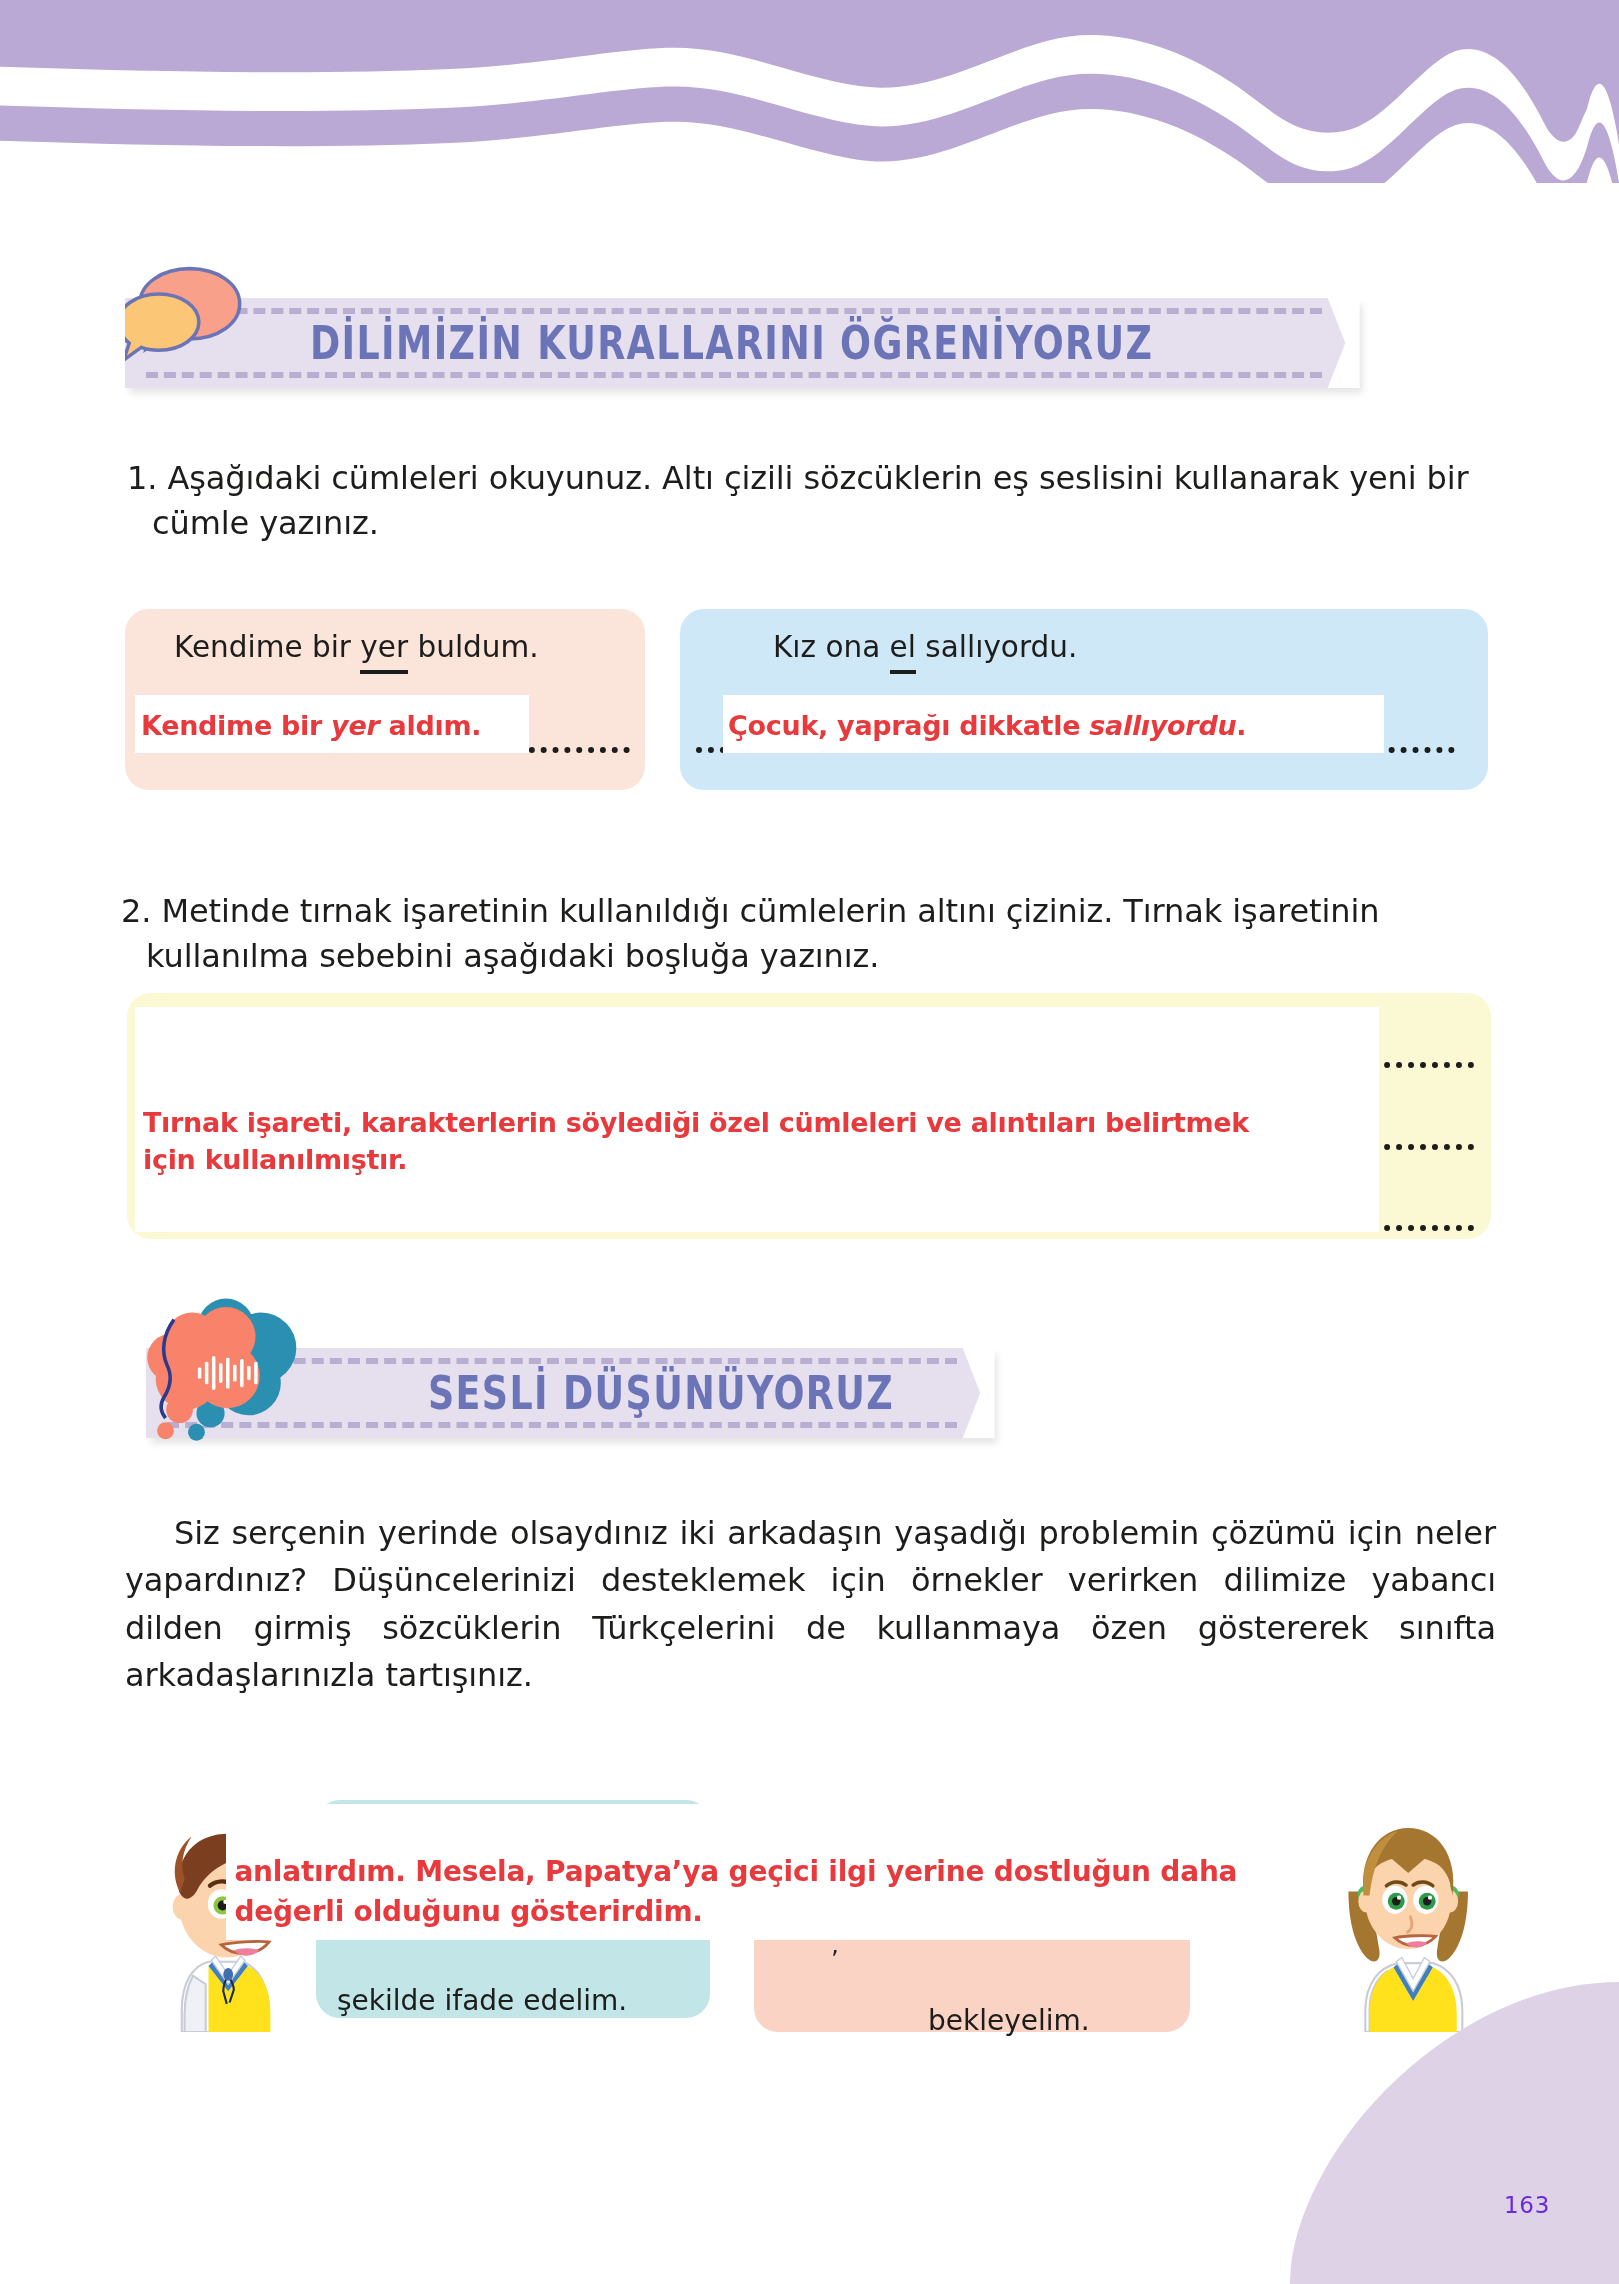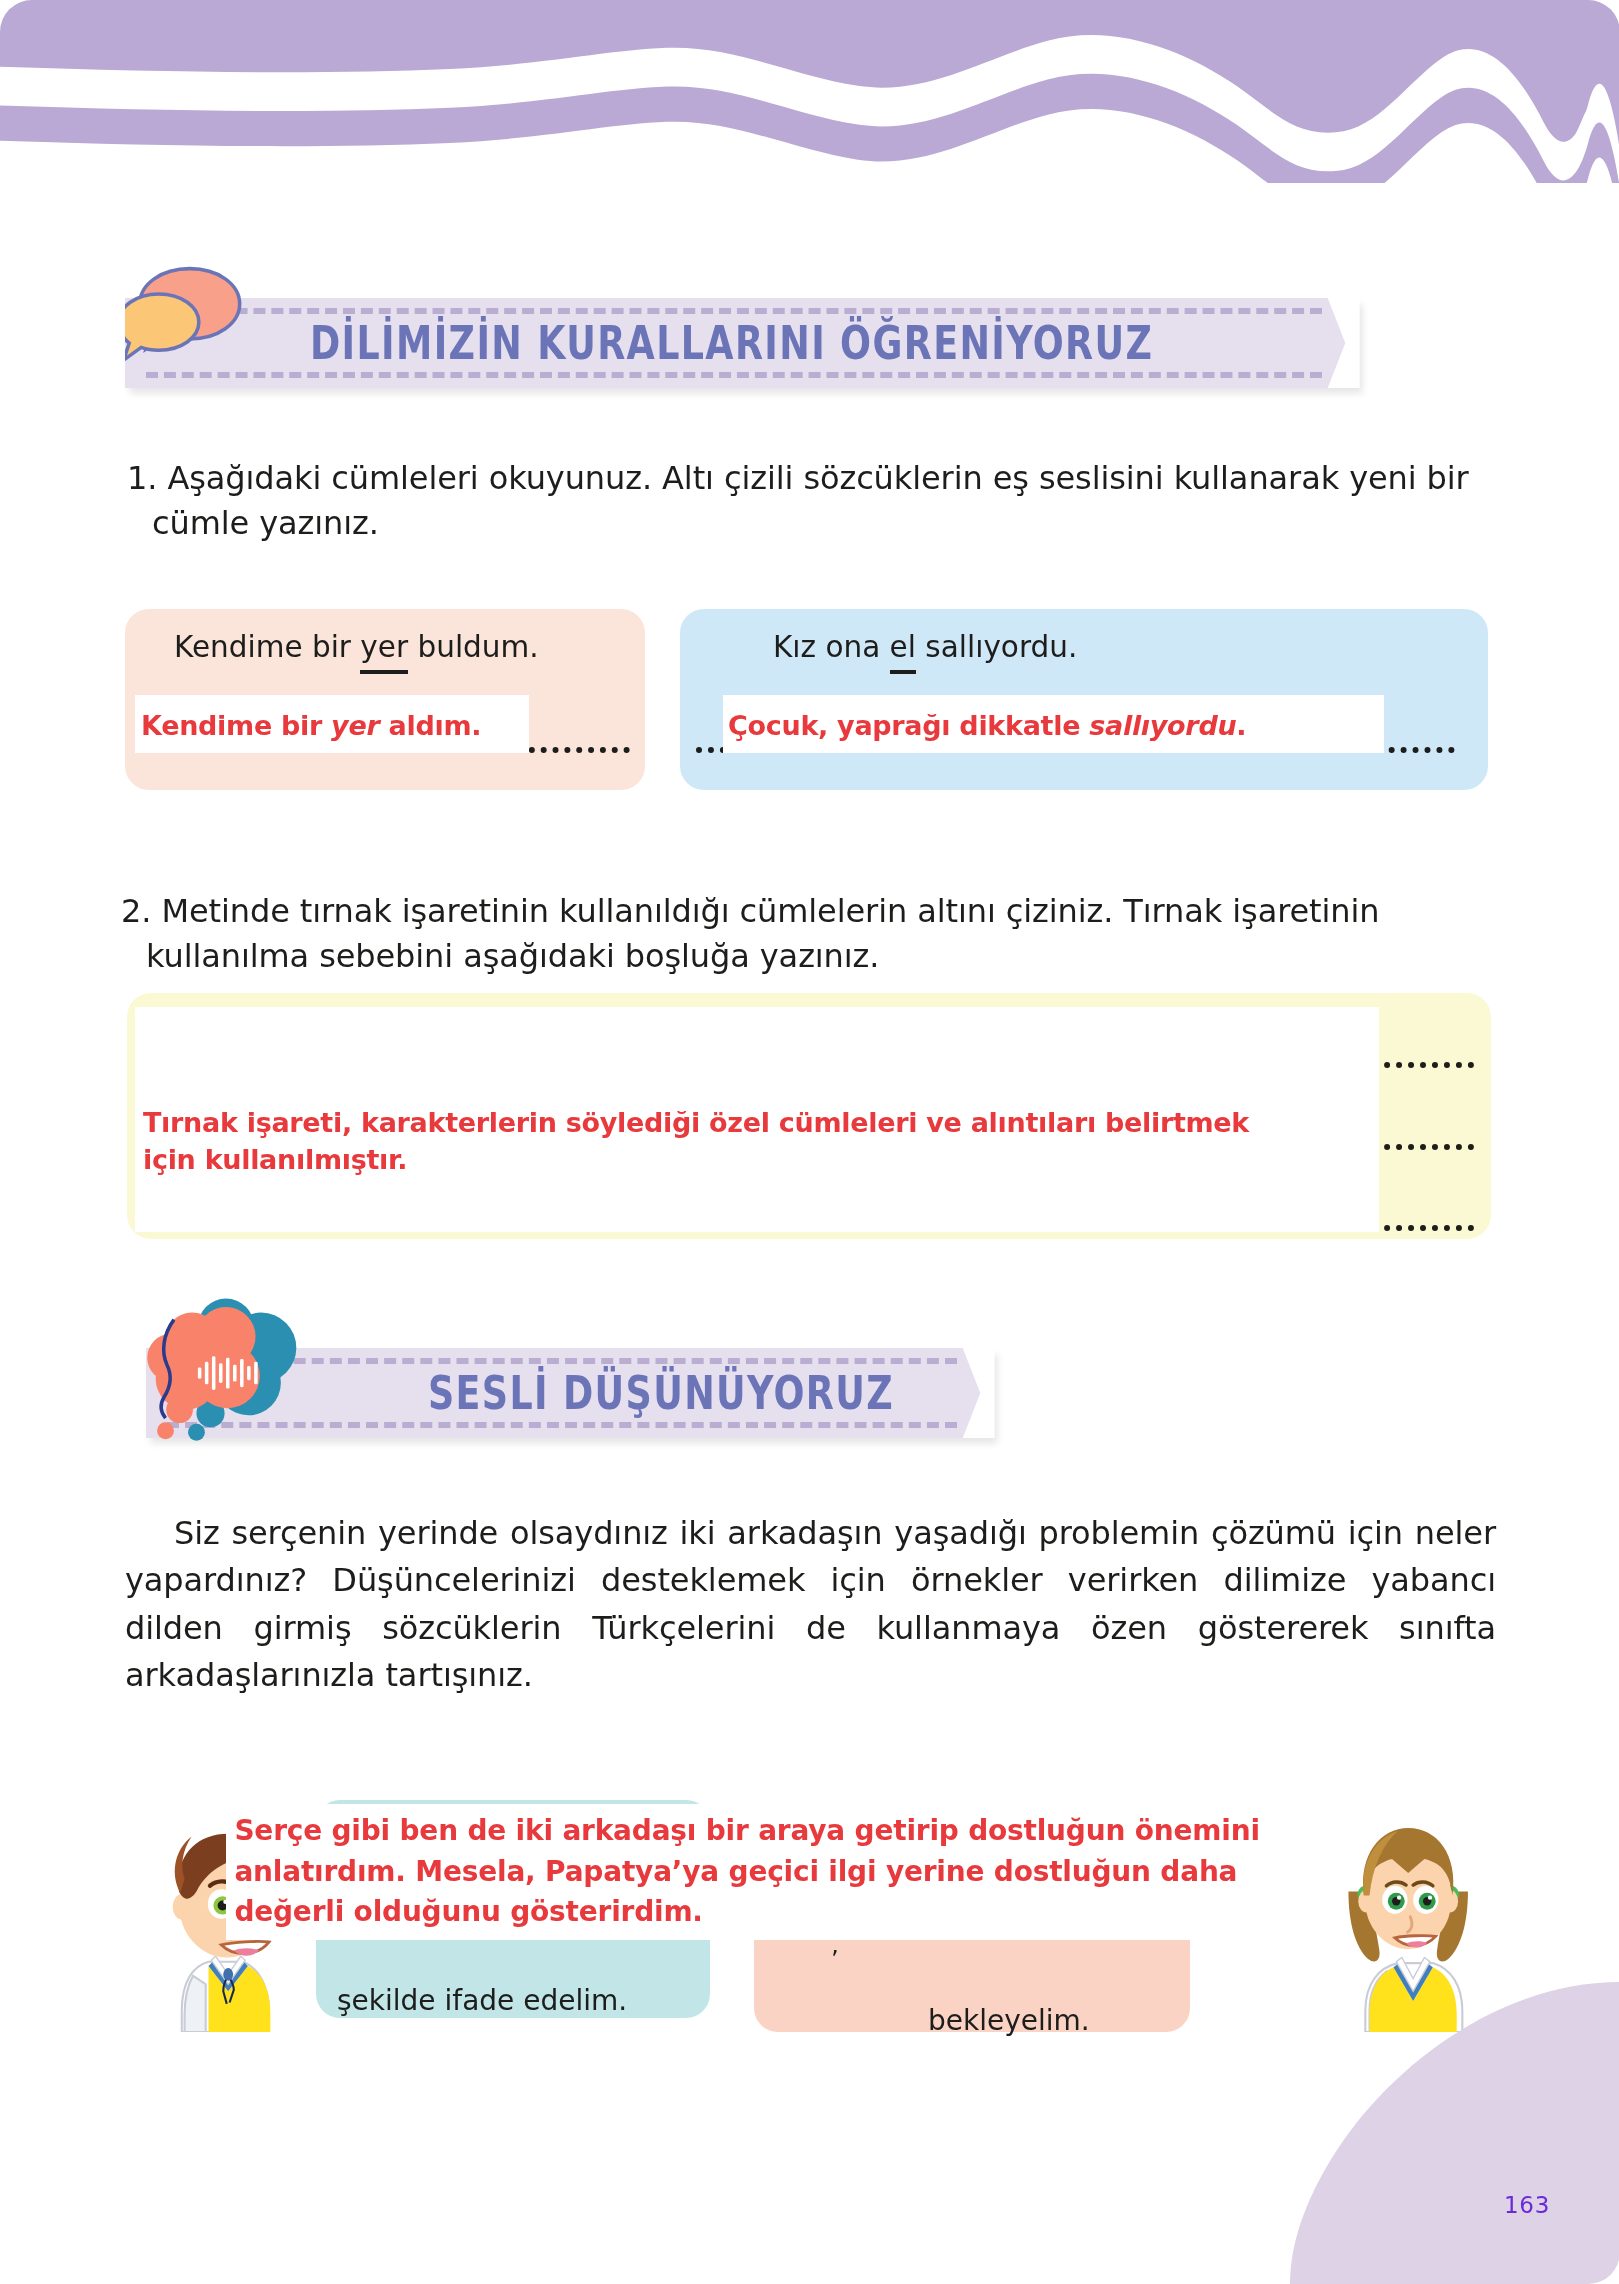--- a/index.html
+++ b/index.html
@@ -12,21 +12,20 @@
     font-family: "Liberation Sans", "DejaVu Sans", sans-serif;
     overflow: hidden;
   }
 
   .page {
     position: relative;
     width: 1620px;
     height: 2284px;
     background: #ffffff;
     overflow: hidden;
-    border-radius: 32px;
   }
 
   
   .top-wave {
     position: absolute;
     top: 0; left: 0;
     width: 1620px;
     height: 183px;
     pointer-events: none;
   }
@@ -428,21 +427,21 @@
     <circle cx="84" cy="144" r="6" fill="#1d1d1b"></circle>
     <circle cx="128" cy="144" r="6" fill="#1d1d1b"></circle>
     <circle cx="88" cy="139" r="3" fill="#ffffff"></circle>
     <circle cx="132" cy="139" r="3" fill="#ffffff"></circle>
     <path d="M104,166 C108,176 106,184 100,188" fill="none" stroke="#e0a87c" stroke-width="4" stroke-linecap="round"></path>
     <path d="M82,196 C98,212 126,210 140,194 C126,192 96,193 82,196 Z" fill="#ffffff" stroke="#b8643f" stroke-width="4"></path>
     <path d="M98,204 C106,212 120,212 128,203 C120,200 106,200 98,204 Z" fill="#ee7f9c"></path>
   </svg>
 
   <div class="overlay-answer" style="left:226px; top:1804px; width:1105px; padding:7px 8.4px;">
-    <span>Serçe gibi ben de iki arkadaşı bir araya getirip dostluğun önemini</span><br>
+    <br>
     <span>anlatırdım. Mesela, Papatya’ya geçici ilgi yerine dostluğun daha</span><br>
     <span>değerli olduğunu gösterirdim.</span>
   </div>
 
   <svg class="corner-blob" viewBox="0 0 470 430" preserveAspectRatio="none">
     <path d="M470,0 C300,0 140,120 60,250 C20,315 0,375 0,430 L470,430 Z" fill="#ddd2e6"></path>
   </svg>
 
   <div class="page-number">163</div>
 

